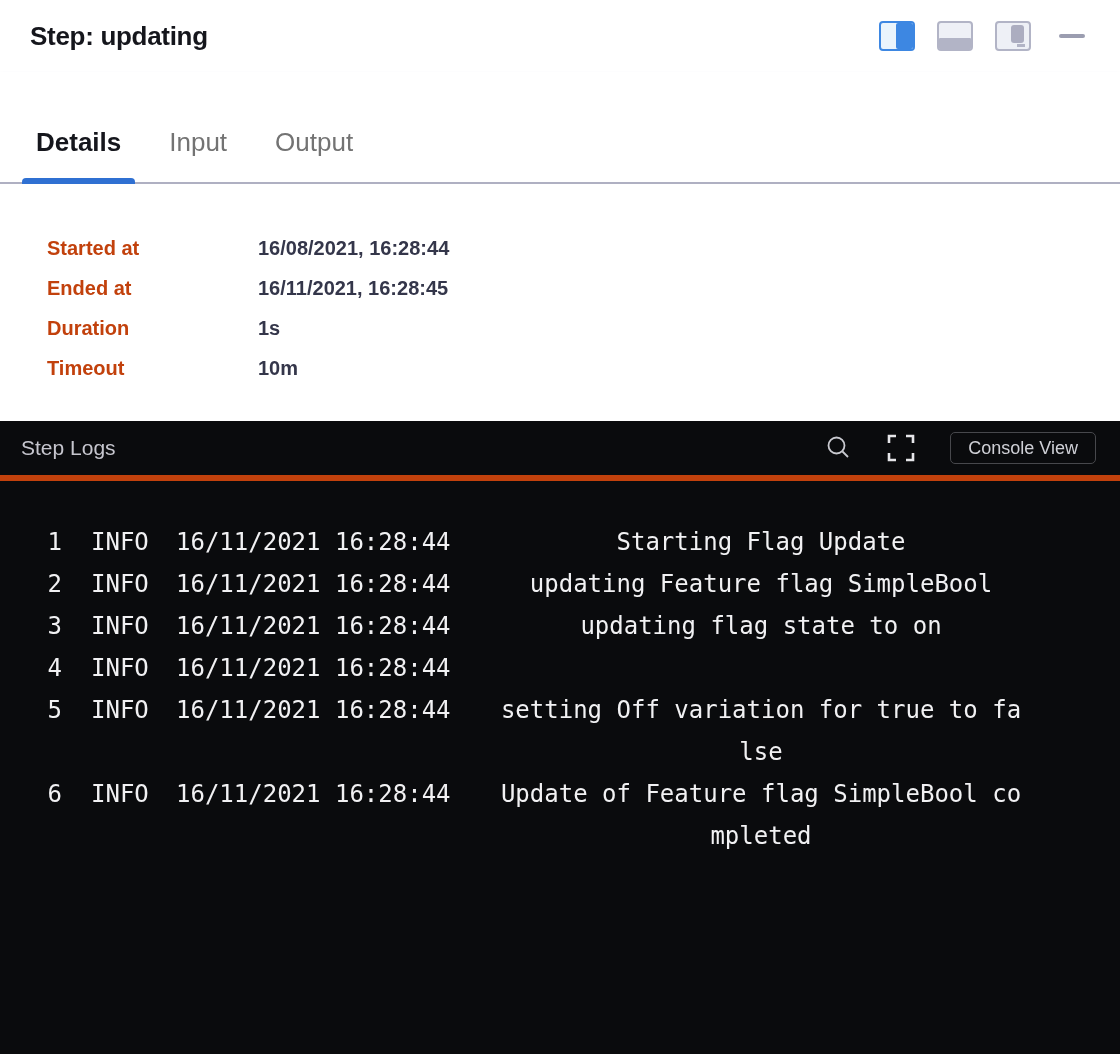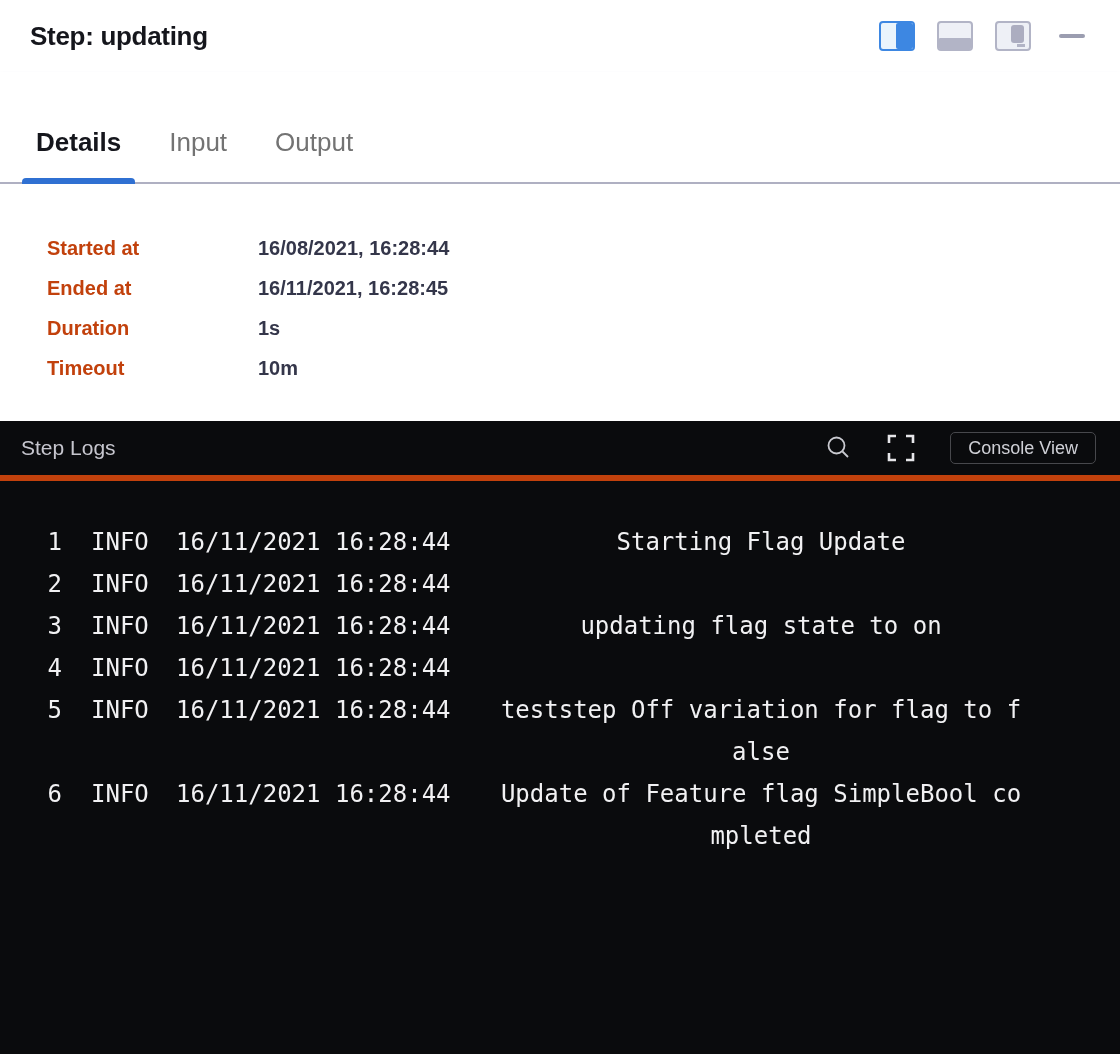--- a/index.html
+++ b/index.html
@@ -225,40 +225,41 @@
     <span class="log-num">1</span>
     <span class="log-level">INFO</span>
     <span class="log-time">16/11/2021 16:28:44</span>
     <span class="log-msg">Starting Flag Update</span>
   </div>
 
   <div class="log-row">
     <span class="log-num">2</span>
     <span class="log-level">INFO</span>
     <span class="log-time">16/11/2021 16:28:44</span>
+    <span class="log-msg">updating Feature flag SimpleBool</span>
   </div>
 
   <div class="log-row">
     <span class="log-num">3</span>
     <span class="log-level">INFO</span>
     <span class="log-time">16/11/2021 16:28:44</span>
     <span class="log-msg">updating flag state to on</span>
   </div>
 
   <div class="log-row">
     <span class="log-num">4</span>
     <span class="log-level">INFO</span>
     <span class="log-time">16/11/2021 16:28:44</span>
   </div>
 
   <div class="log-row">
     <span class="log-num">5</span>
     <span class="log-level">INFO</span>
     <span class="log-time">16/11/2021 16:28:44</span>
-    <span class="log-msg">teststep Off variation for flag to false</span>
+    <span class="log-msg">setting Off variation for true to false</span>
   </div>
 
   <div class="log-row">
     <span class="log-num">6</span>
     <span class="log-level">INFO</span>
     <span class="log-time">16/11/2021 16:28:44</span>
     <span class="log-msg">Update of Feature flag SimpleBool completed</span>
   </div>
 </div>
 </div>

